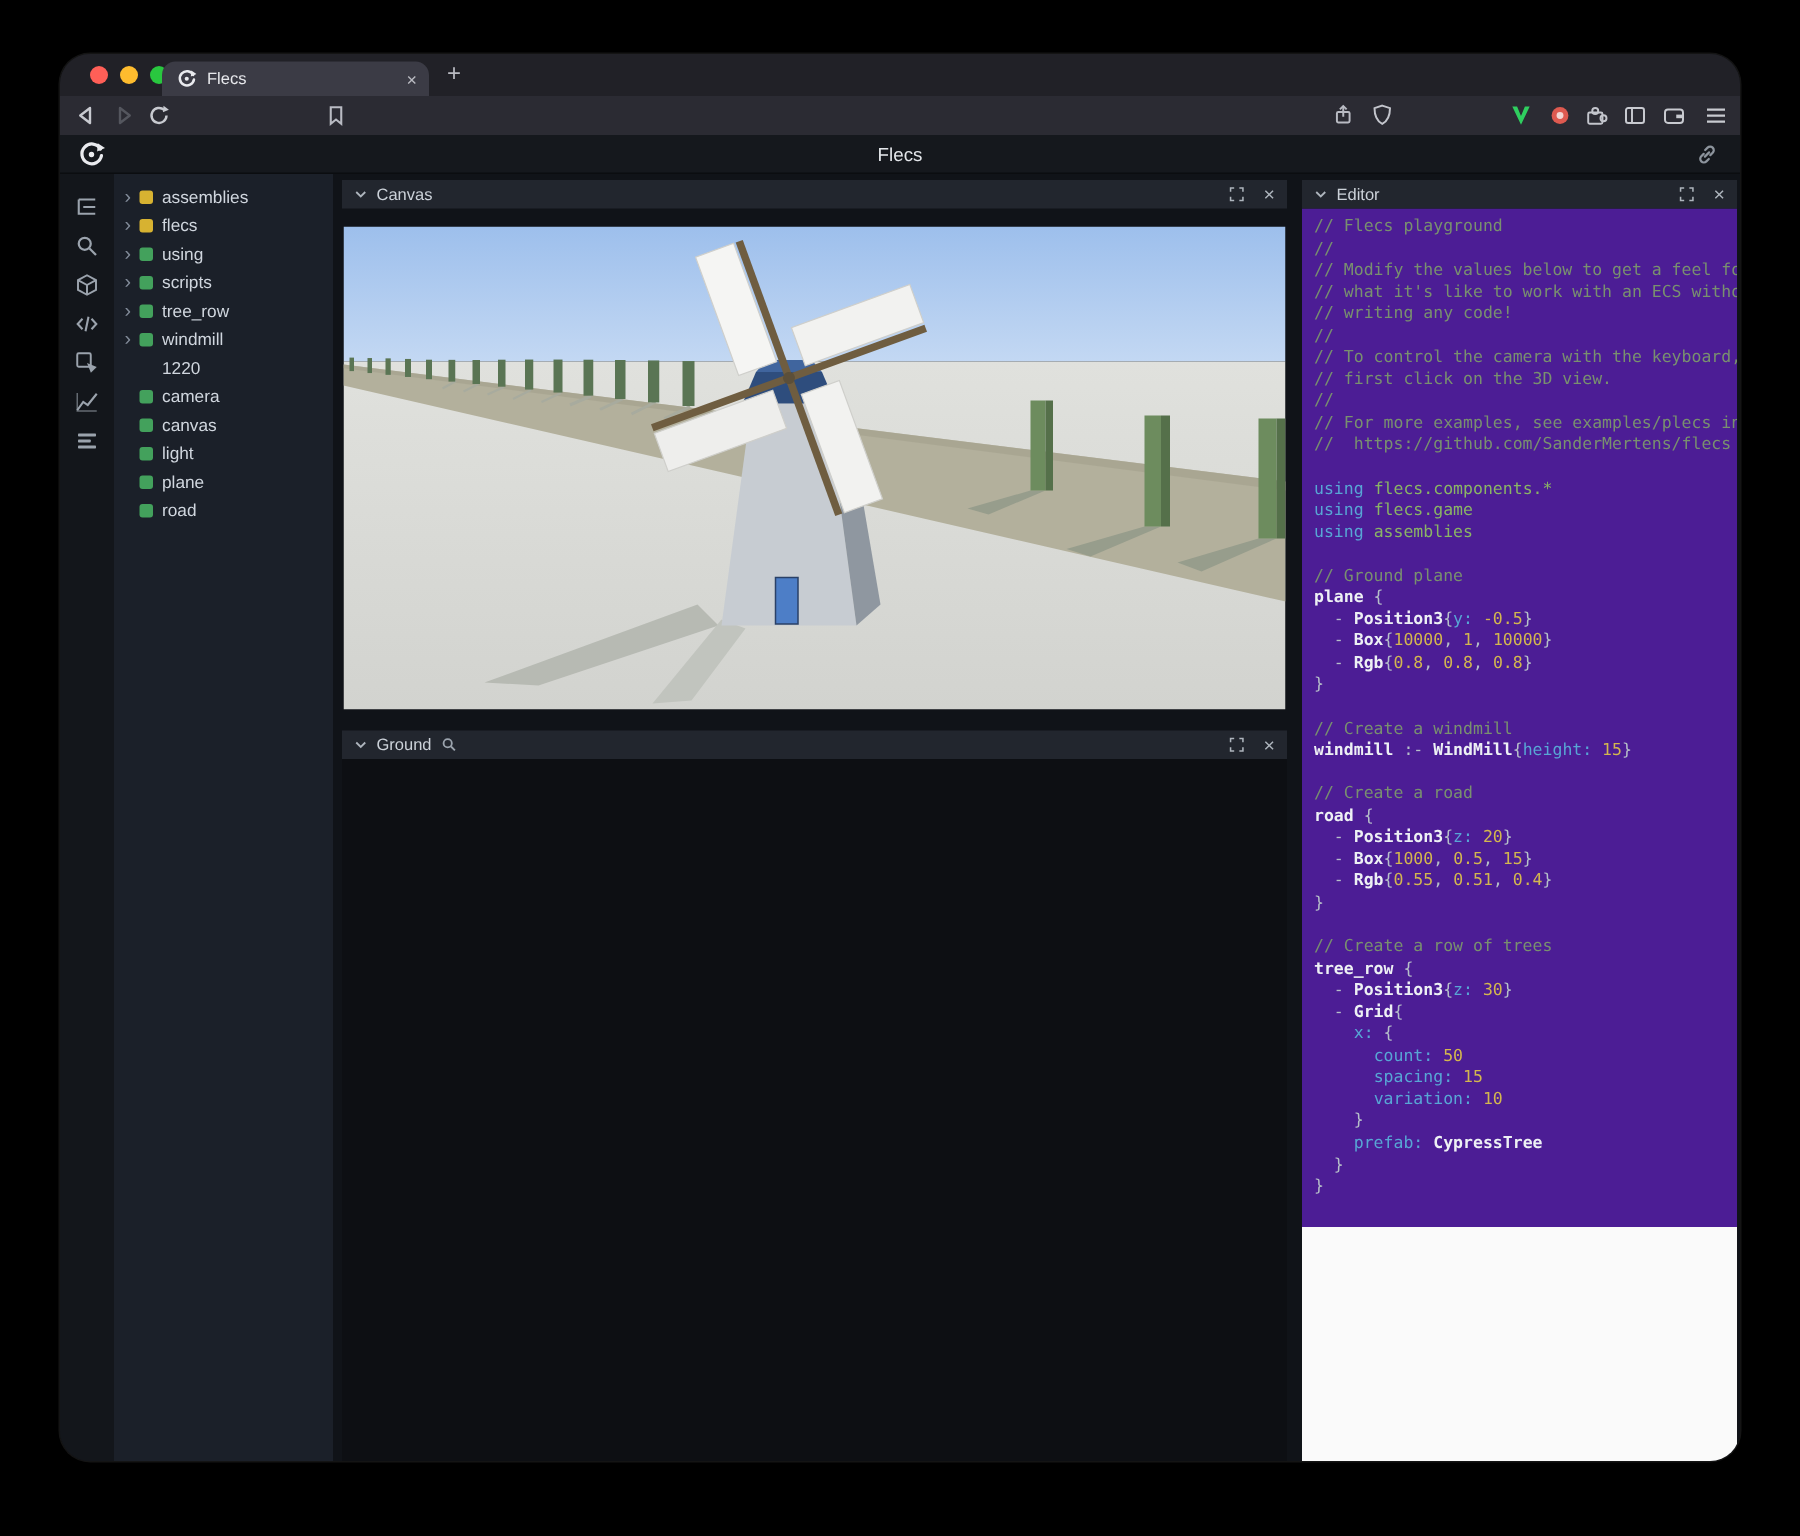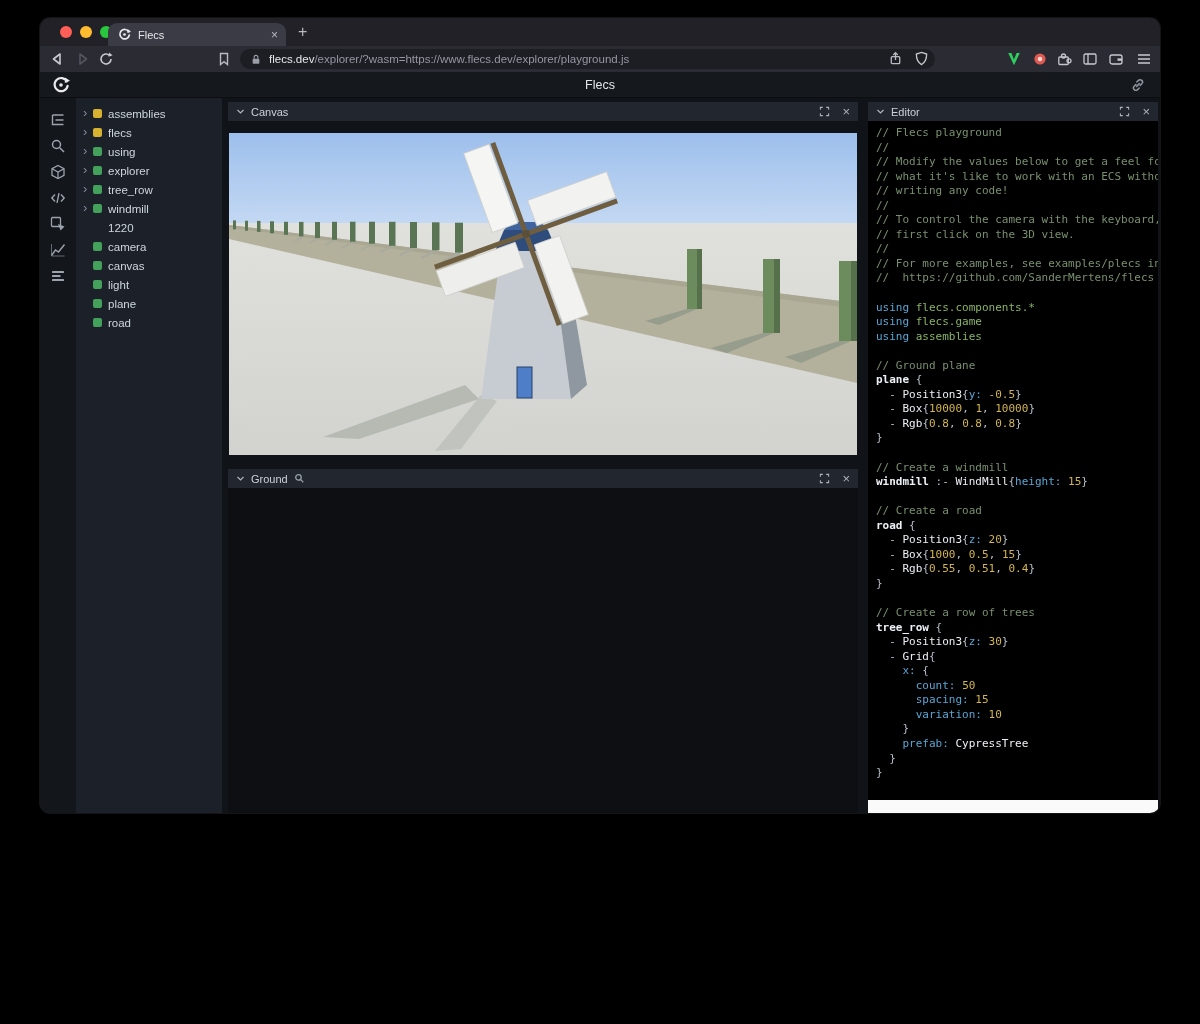--- a/index.html
+++ b/index.html
@@ -4,22 +4,22 @@
 <style>
   * { box-sizing: border-box; }
   html,body { margin:0; padding:0; }
   body {
     width:1200px; height:1024px; background:#000;
     font-family:"Liberation Sans", sans-serif;
     position:relative; overflow:hidden;
     -webkit-font-smoothing:antialiased;
   }
   .window {
-    position:absolute; left:40px; top:18px; width:1120px; height:795px;
-    border-radius:10px; overflow:hidden; background:#15181d;
+    position:absolute; left:40px; top:36px; width:1120px; height:938px;
+    border-radius:20px; overflow:hidden; background:#15181d;
     box-shadow:0 0 0 1px rgba(255,255,255,.08), 0 24px 70px rgba(0,0,0,.75);
   }
   
   .tabstrip { position:relative; height:28px; background:#212127; }
   .light { position:absolute; top:8px; width:12px; height:12px; border-radius:50%; }
   .tab {
     position:absolute; left:68px; top:5px; width:178px; height:23px;
     background:#3b3b45; border-radius:9px 9px 0 0;
     display:flex; align-items:center; padding:0 8px 0 10px;
     color:#e7e8ec; font-size:11px;
@@ -60,28 +60,28 @@
   }
   .ph-right { margin-left:auto; display:flex; align-items:center; gap:12px; }
   .x-btn { color:#aeb5bd; font-size:13px; line-height:1; }
   
   .scene { position:absolute; left:7px; top:35px; width:628px; height:322px; }
   .search-body { position:absolute; left:6px; top:390px; width:630px; bottom:0; background:#0d0f13; }
   
   .editor-col { position:absolute; left:646px; top:4px; width:290px; bottom:0; display:flex; flex-direction:column; }
   .editor-head { position:relative; height:19px; flex:0 0 19px; }
   .editor-code {
-    height:679px; flex:0 0 679px; background:#000000; overflow:hidden;
+    height:679px; flex:0 0 679px; background:#4c1d95; overflow:hidden;
     font-family:"DejaVu Sans Mono", monospace; font-size:11px; line-height:14.55px;
     padding:5px 8px; white-space:pre;
   }
   .editor-fill { flex:1; background:#fafafa; }
   .cline { min-height:14.55px; }
   .c-com{color:#79906f} .c-kw{color:#58a6d5} .c-mod{color:#8ab465}
-  .c-ent{color:#edf0f4;font-weight:bold} .c-cmp{color:#edf0f4;font-weight:normal}
+  .c-ent{color:#edf0f4;font-weight:bold} .c-cmp{color:#edf0f4;font-weight:bold}
   .c-key{color:#58a6d5} .c-num{color:#d3b64f} .c-pun{color:#b6bfc9}
   svg { display:block; }
 </style>
 </head>
 <body>
 
 <div class="window">
 
   <div class="tabstrip">
     <span class="light" style="left:20px;background:#ff5f57"></span>
@@ -118,30 +118,20 @@
           <path d="M13 8 A5 5 0 1 1 11.4 4.3" fill="none" stroke="#c8cad0" stroke-width="1.6"></path>
           <polygon points="11,1.5 14.6,4.2 10.6,5.8" fill="#c8cad0"></polygon>
         </svg>
     </span>
     <span class="ticon" style="left:176px">
       <svg width="16" height="16" viewBox="0 0 16 16">
           <path d="M4.5 2.5 h7 v11 l-3.5 -2.8 -3.5 2.8 z" fill="none" stroke="#b9bbc3" stroke-width="1.4"></path>
         </svg>
     </span>
 
-    <div class="urlbar">
-      <span>
-        <svg width="12" height="13" viewBox="0 0 16 16">
-            <rect x="3.5" y="7" width="9" height="6.5" rx="1.2" fill="#9b9da6"></rect>
-            <path d="M5.5 7 V5 a2.5 2.5 0 0 1 5 0 V7" fill="none" stroke="#9b9da6" stroke-width="1.5"></path>
-          </svg>
-      </span>
-      <span class="url-domain">flecs.dev</span>
-      <span class="url-path">/explorer/?wasm=https://www.flecs.dev/explorer/playground.js</span>
-    </div>
 
     <span class="ticon" style="left:848px">
       <svg width="15" height="15" viewBox="0 0 16 16" fill="none" stroke="#b9bbc3" stroke-width="1.4">
           <rect x="3.5" y="6" width="9" height="7.5" rx="1"></rect>
           <path d="M8 9.5 V2"></path>
           <path d="M5.6 4.2 L8 1.8 L10.4 4.2"></path>
         </svg>
     </span>
     <span class="ticon" style="left:874px">
       <svg width="15" height="15" viewBox="0 0 16 16">
@@ -267,21 +257,21 @@
           <span class="tlabel">flecs</span>
         </div>
         <div class="trow">
           <span class="tchev">›</span>
           <span class="tsq" style="background: rgb(67, 161, 92);"></span>
           <span class="tlabel">using</span>
         </div>
         <div class="trow">
           <span class="tchev">›</span>
           <span class="tsq" style="background: rgb(67, 161, 92);"></span>
-          <span class="tlabel">explorer</span>
+          <span class="tlabel">scripts</span>
         </div>
         <div class="trow">
           <span class="tchev">›</span>
           <span class="tsq" style="background: rgb(67, 161, 92);"></span>
           <span class="tlabel">tree_row</span>
         </div>
         <div class="trow">
           <span class="tchev">›</span>
           <span class="tsq" style="background: rgb(67, 161, 92);"></span>
           <span class="tlabel">windmill</span>

